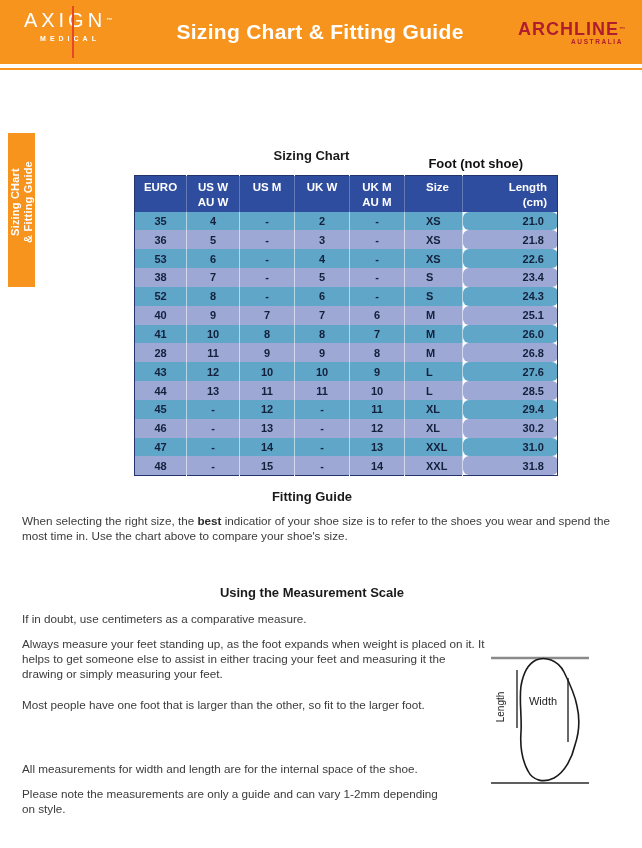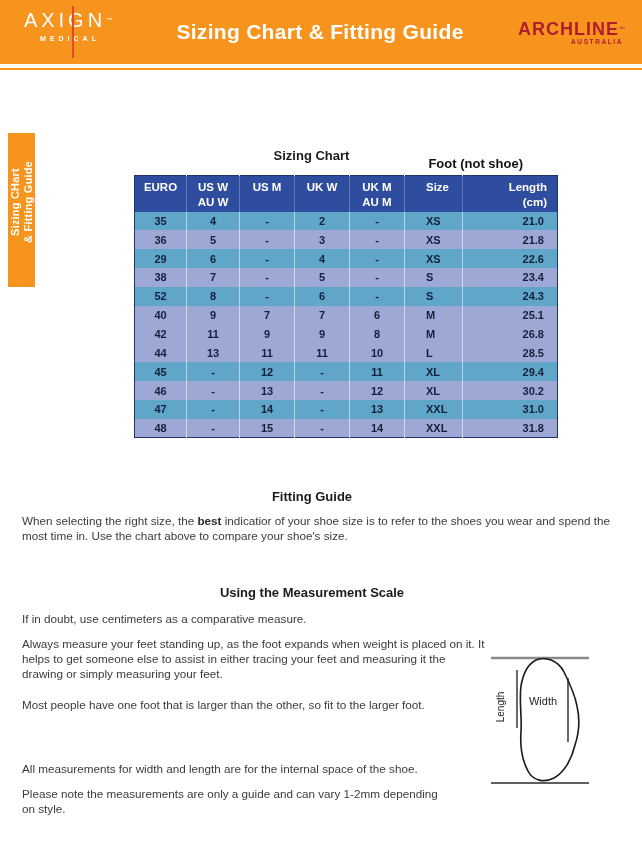--- a/index.html
+++ b/index.html
@@ -44,21 +44,21 @@
                      border:1px solid #23346d;margin-left:34px; }
   .size-table thead th { background:var(--table-header-blue,#2F4D9E); color:#fff;
                      font-size:11.5px; font-weight:bold; vertical-align:top;
                      padding:4px 0 0 0; height:36px; box-sizing:border-box;
                      border-right:1px solid rgba(255,255,255,0.25); }
   .size-table thead th:last-child { border-right:none; }
   .size-table .h1, .size-table .h2 { display:block; line-height:15px; }
   .size-table td { height:18.85px; font-size:11px; font-weight:bold; color:#14203c;
                    text-align:center; padding:0; box-sizing:border-box;
                    border-right:1px solid rgba(255,255,255,0.55); }
-  .size-table td:last-child { border-right:none; }
+  .size-table td:last-child { border-right:none;border-radius:6px; }
   .row-teal td { background:var(--row-teal,#5FA6C8); }
   .row-peri td { background:var(--row-periwinkle,#9DA8D5); }
   .size-table th.size-col, .size-table td.c5 { text-align:left; padding-left:21px; }
   .size-table th.len-col { text-align:right; padding-right:10px; }
   .size-table td.c6 { text-align:right; padding-right:13px; }
 
   
   .h-center { position:absolute; left:22px; width:580px; text-align:center;
               font-weight:bold; font-size:13px; color:#1a1a1a; }
   .para { position:absolute; left:22px; font-size:11.7px; line-height:15px; color:#3b3b3b; }
@@ -151,21 +151,21 @@
         <tr class="row-peri">
           <td class="c0">36</td>
           <td class="c1">5</td>
           <td class="c2">-</td>
           <td class="c3">3</td>
           <td class="c4">-</td>
           <td class="c5">XS</td>
           <td class="c6">21.8</td>
         </tr>
         <tr class="row-teal">
-          <td class="c0">29</td>
+          <td class="c0">53</td>
           <td class="c1">6</td>
           <td class="c2">-</td>
           <td class="c3">4</td>
           <td class="c4">-</td>
           <td class="c5">XS</td>
           <td class="c6">22.6</td>
         </tr>
         <tr class="row-peri">
           <td class="c0">38</td>
           <td class="c1">7</td>
@@ -186,28 +186,46 @@
         </tr>
         <tr class="row-peri">
           <td class="c0">40</td>
           <td class="c1">9</td>
           <td class="c2">7</td>
           <td class="c3">7</td>
           <td class="c4">6</td>
           <td class="c5">M</td>
           <td class="c6">25.1</td>
         </tr>
-        <tr class="row-peri">
-          <td class="c0">42</td>
+        <tr class="row-teal">
+          <td class="c0">41</td>
+          <td class="c1">10</td>
+          <td class="c2">8</td>
+          <td class="c3">8</td>
+          <td class="c4">7</td>
+          <td class="c5">M</td>
+          <td class="c6">26.0</td>
+        </tr>
+        <tr class="row-peri">
+          <td class="c0">28</td>
           <td class="c1">11</td>
           <td class="c2">9</td>
           <td class="c3">9</td>
           <td class="c4">8</td>
           <td class="c5">M</td>
           <td class="c6">26.8</td>
+        </tr>
+        <tr class="row-teal">
+          <td class="c0">43</td>
+          <td class="c1">12</td>
+          <td class="c2">10</td>
+          <td class="c3">10</td>
+          <td class="c4">9</td>
+          <td class="c5">L</td>
+          <td class="c6">27.6</td>
         </tr>
         <tr class="row-peri">
           <td class="c0">44</td>
           <td class="c1">13</td>
           <td class="c2">11</td>
           <td class="c3">11</td>
           <td class="c4">10</td>
           <td class="c5">L</td>
           <td class="c6">28.5</td>
         </tr>

